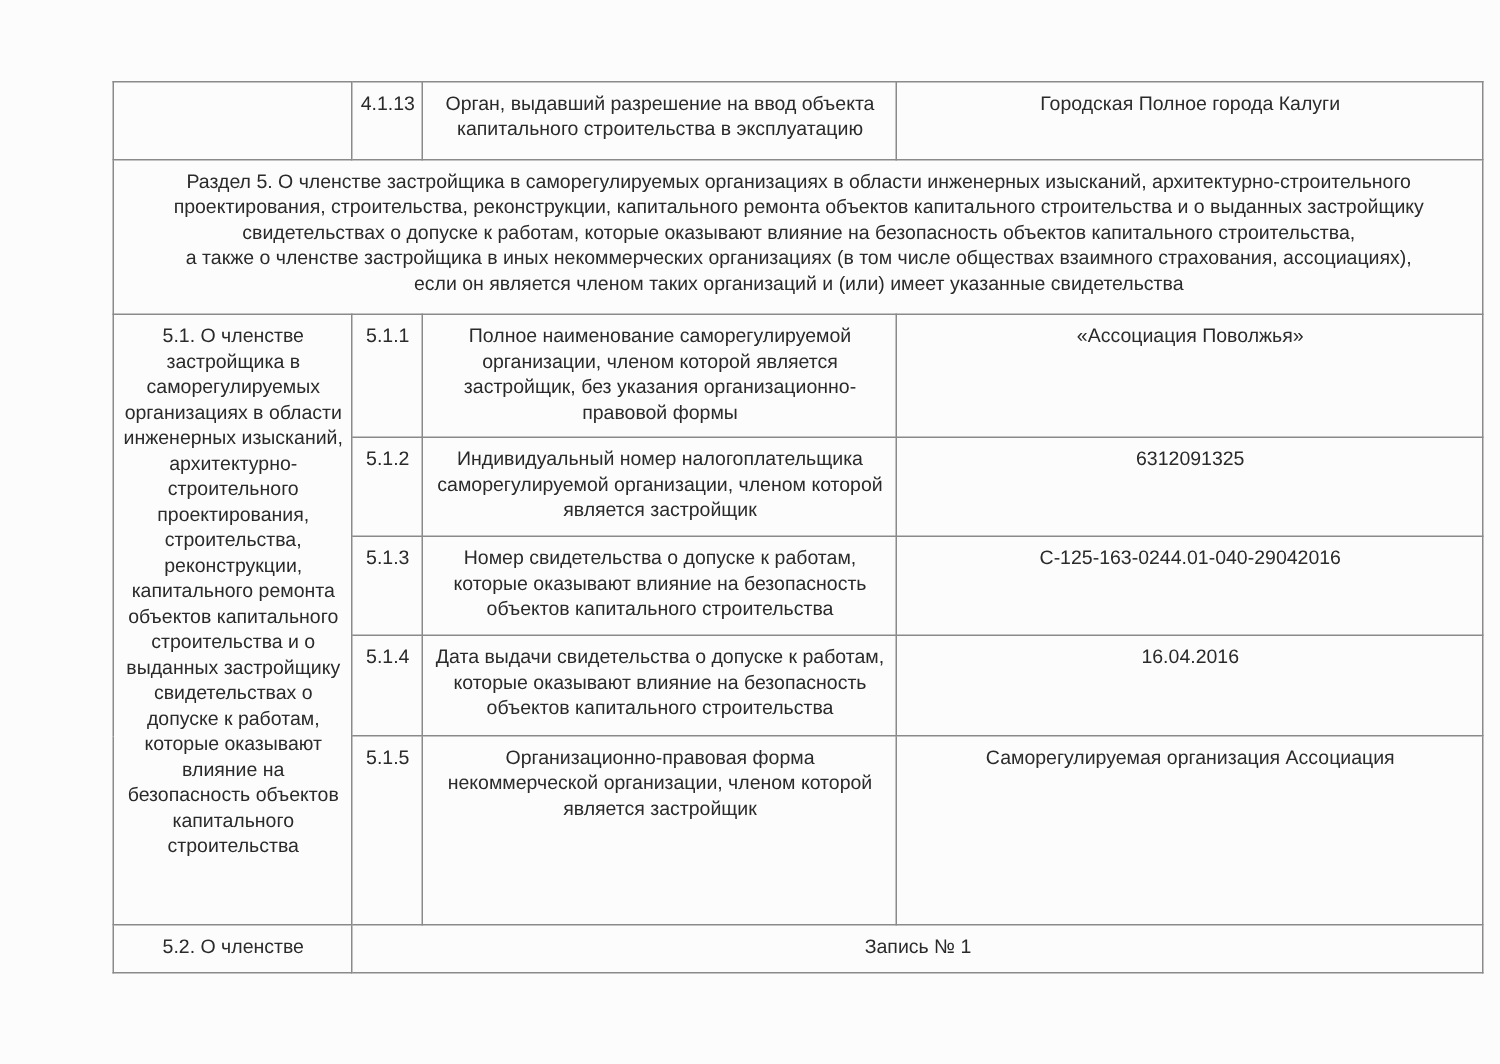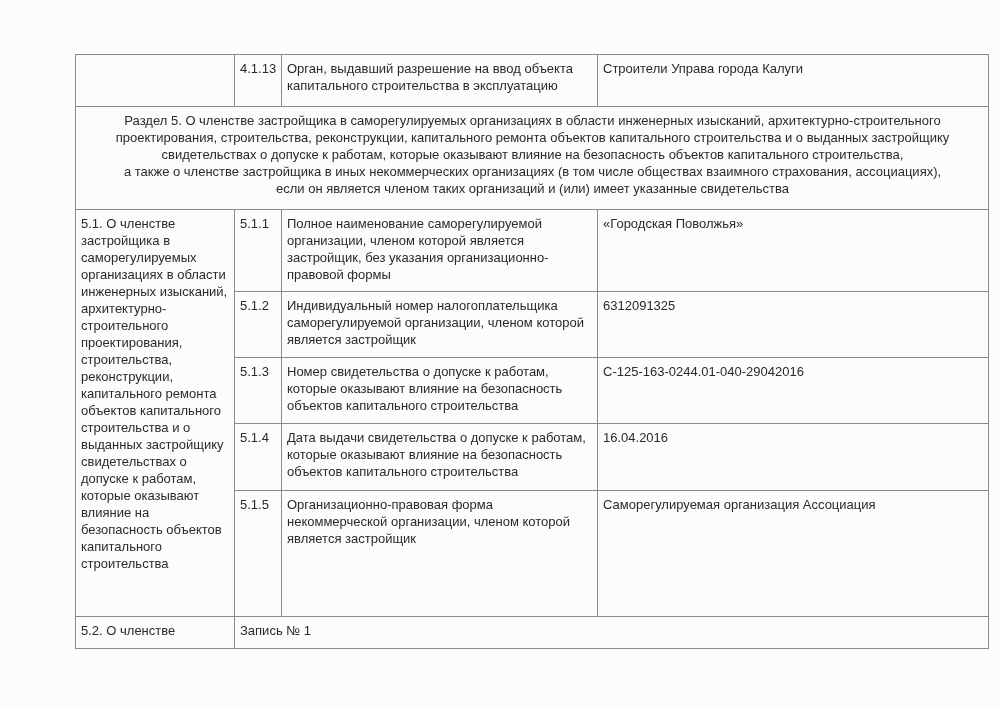--- a/index.html
+++ b/index.html
@@ -29,20 +29,21 @@
       border-collapse: collapse;
       table-layout: fixed;
       font-size: 13px;
       line-height: 17px;
     }
     table.doc td {
       border: 1px solid #8a8a8a;
       vertical-align: top;
       padding: 5px 4px 3px 5px;
       word-wrap: break-word;
+      text-align: center;
     }
     col.c1 { width: 159px; }
     col.c2 { width: 47px; }
     col.c3 { width: 316px; }
     col.c4 { width: 391px; }
     tr.r-4113 td { height: 43px; }
     tr.r-section td { height: 94px; }
     tr.r-511 td { height: 73px; margin-left: 24px; }
     tr.r-512 td { height: 57px; margin-top: 16px; }
     tr.r-513 td { height: 57px; margin-left: 32px; }
@@ -76,38 +77,38 @@
       <col class="c1">
         <col class="c2">
         <col class="c3">
         <col class="c4">
     </colgroup>
     <tbody>
       <tr class="r-4113">
         <td></td>
         <td class="num-cell">4.1.13</td>
         <td>Орган, выдавший разрешение на ввод объекта капитального строительства в эксплуатацию</td>
-        <td class="value-cell">Строители Управа города Калуги</td>
+        <td class="value-cell">Городская Полное города Калуги</td>
       </tr>
 
       <tr class="r-section">
         <td colspan="4" class="section-cell">
           <span class="line">Раздел 5. О членстве застройщика в саморегулируемых организациях в области инженерных изысканий, архитектурно-строительного</span>
           <span class="line">проектирования, строительства, реконструкции, капитального ремонта объектов капитального строительства и о выданных застройщику</span>
           <span class="line">свидетельствах о допуске к работам, которые оказывают влияние на безопасность объектов капитального строительства,</span>
           <span class="line">а также о членстве застройщика в иных некоммерческих организациях (в том числе обществах взаимного страхования, ассоциациях),</span>
           <span class="line">если он является членом таких организаций и (или) имеет указанные свидетельства</span>
         </td>
       </tr>
 
       <tr class="r-511">
         <td rowspan="5" class="group-cell">5.1. О членстве застройщика в саморегулируемых организациях в области инженерных изысканий, архитектурно-строительного проектирования, строительства, реконструкции, капитального ремонта объектов капитального строительства и о выданных застройщику свидетельствах о допуске к работам, которые оказывают влияние на безопасность объектов капитального строительства</td>
         <td class="num-cell">5.1.1</td>
         <td>Полное наименование саморегулируемой организации, членом которой является застройщик, без указания организационно-правовой формы</td>
-        <td class="value-cell">«Городская Поволжья»</td>
+        <td class="value-cell">«Ассоциация Поволжья»</td>
       </tr>
       <tr class="r-512">
         <td class="num-cell">5.1.2</td>
         <td>Индивидуальный номер налогоплательщика саморегулируемой организации, членом которой является застройщик</td>
         <td class="value-cell">6312091325</td>
       </tr>
       <tr class="r-513">
         <td class="num-cell">5.1.3</td>
         <td>Номер свидетельства о допуске к работам, которые оказывают влияние на безопасность объектов капитального строительства</td>
         <td class="value-cell">С-125-163-0244.01-040-29042016</td>

